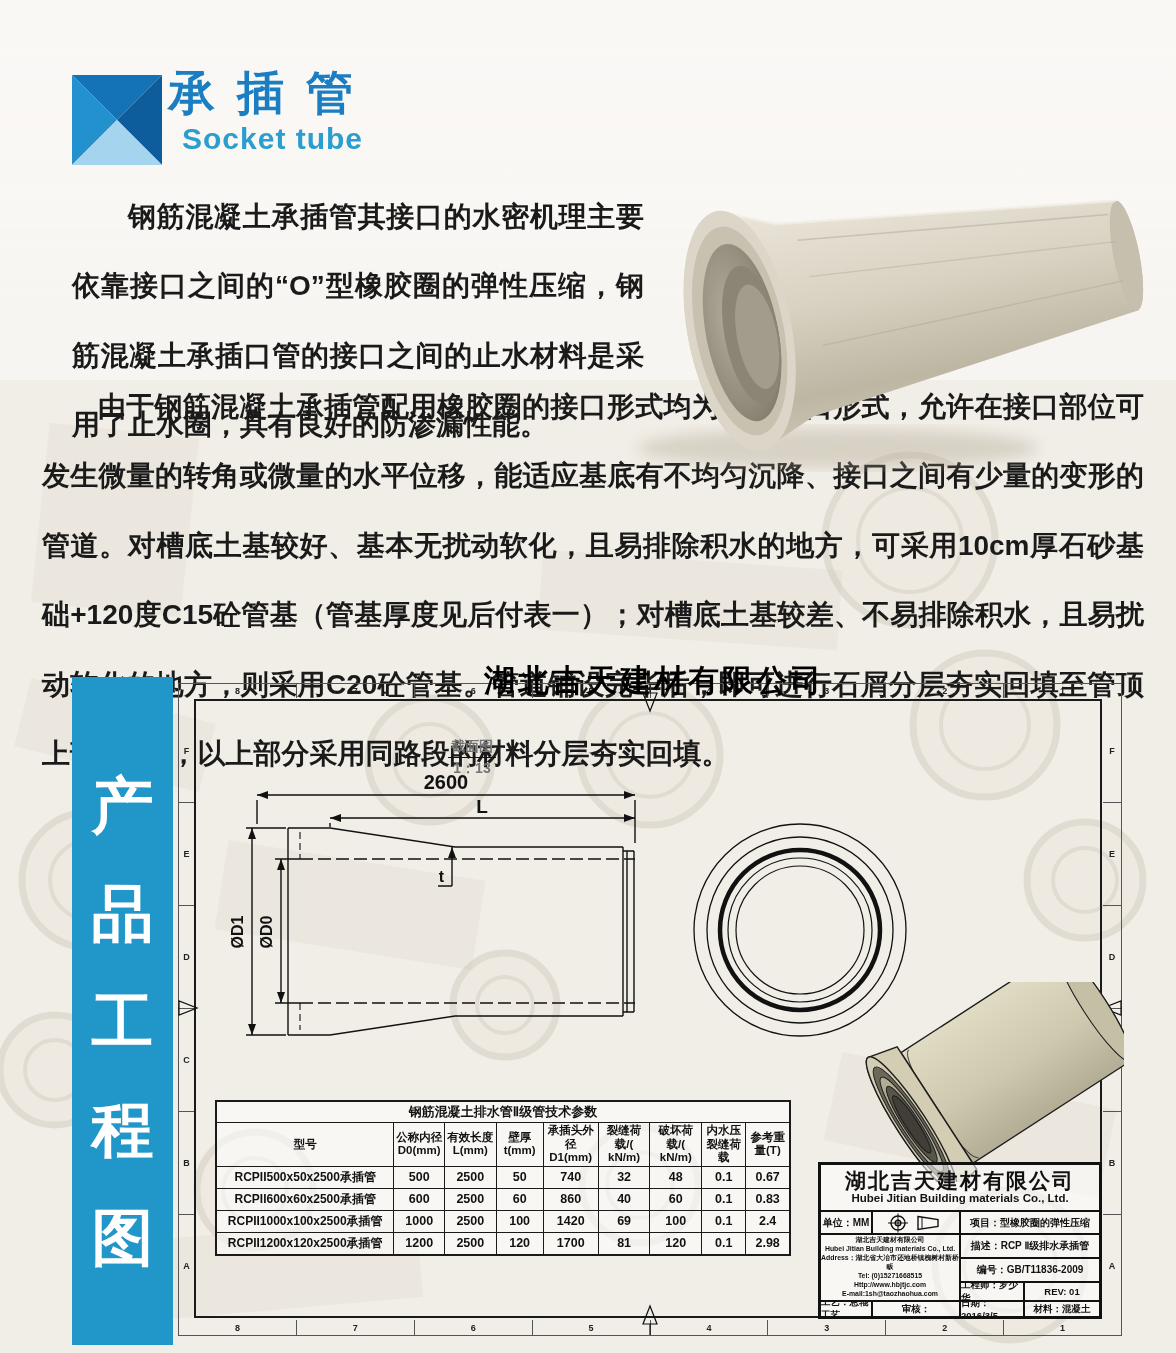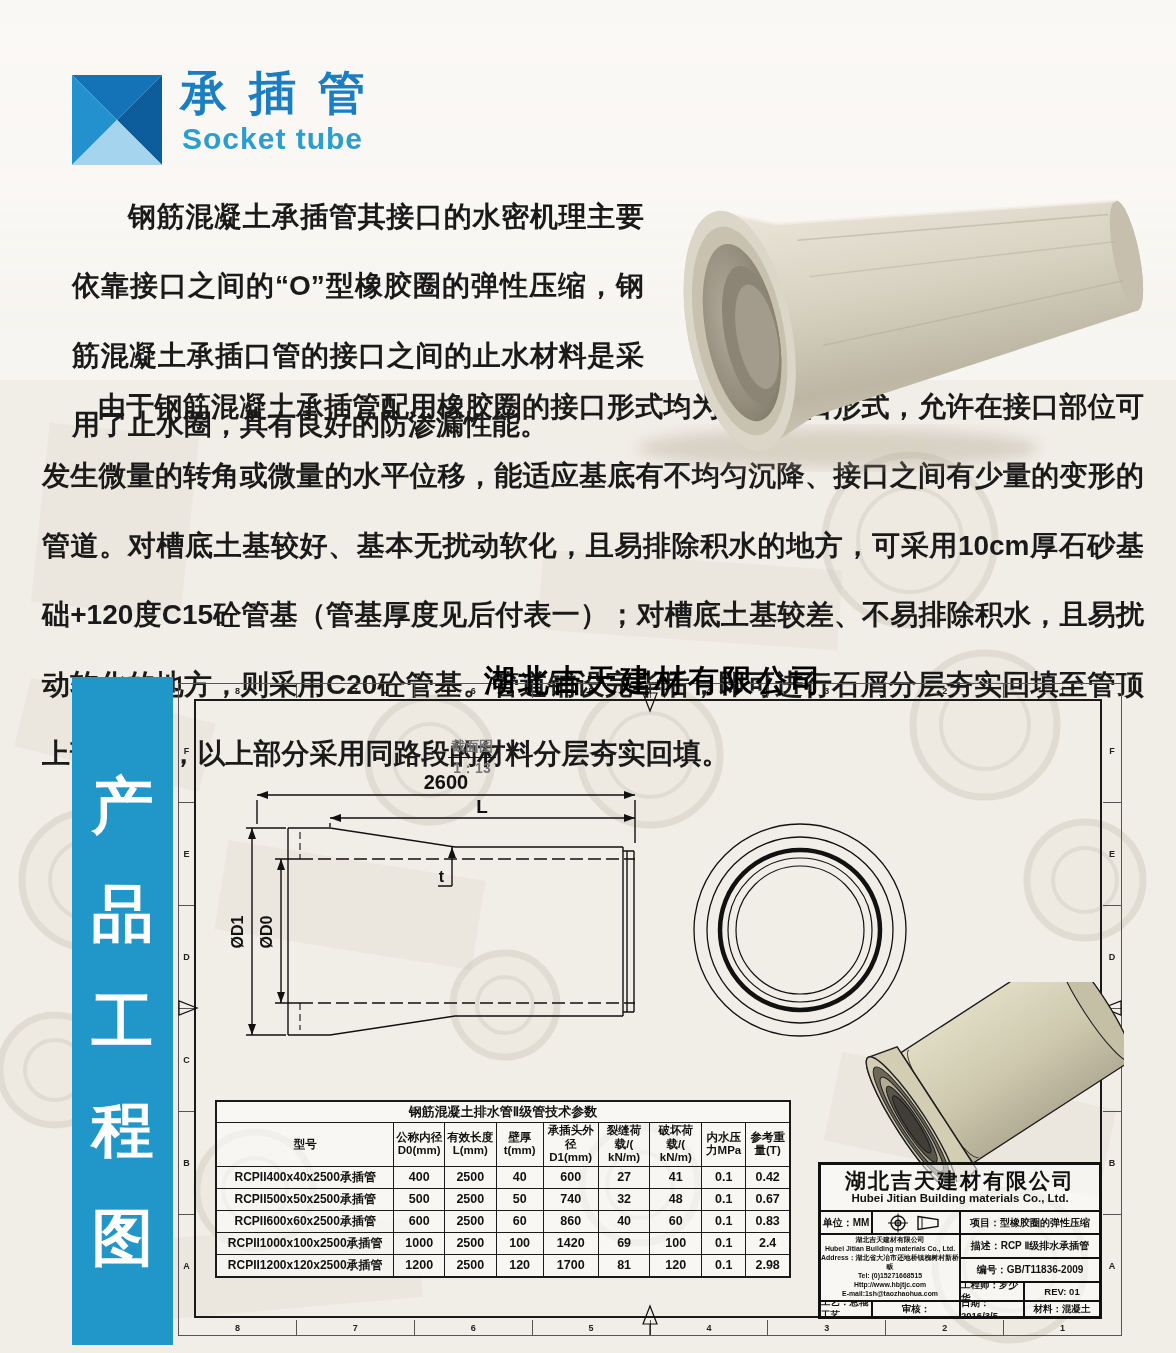--- a/index.html
+++ b/index.html
@@ -3,21 +3,21 @@
 <meta charset="utf-8">
 <style>
   html,body{margin:0;padding:0;}
   .page{position:relative;width:1176px;height:1353px;overflow:hidden;
     background:#f7f5f1;font-family:"Liberation Sans",sans-serif;color:#141414;}
   .abs{position:absolute;}
   svg text{font-family:"Liberation Sans",sans-serif;}
 
   
   .logo{left:72px;top:75px;width:90px;height:90px;}
-  .brand-cn{left:180px;top:62px;font-size:47px;font-weight:bold;letter-spacing:22px;}
+  .brand-cn{left:168px;top:62px;font-size:47px;font-weight:bold;letter-spacing:22px;}
   .brand-en{left:182px;top:122px;font-size:30px;font-weight:600;letter-spacing:1px;}
 
   
   .para{font-size:28px;font-weight:600;line-height:2.48;text-indent:2em;
     color:#1a1a1a;text-align:justify;margin:0;}
   .para1{left:72px;top:182px;width:572px;}
   .para2{left:42px;top:372px;width:1102px;}
 
   
   .pipe-photo{left:628px;top:148px;width:548px;height:332px;}
@@ -340,37 +340,26 @@
 L(mm)</th>
         <th class="colhead">壁厚
 t(mm)</th>
         <th class="colhead">承插头外
 径D1(mm)</th>
         <th class="colhead">裂缝荷载/(
 kN/m)</th>
         <th class="colhead">破坏荷载/(
 kN/m)</th>
         <th class="colhead">内水压
-力MPa</th>
+裂缝荷载</th>
         <th class="colhead">参考重
 量(T)</th>
       </tr>
     </thead>
     <tbody id="spec-tbody">
-        <tr>
-          <td class="model">RCPII400x40x2500承插管</td>
-          <td>400</td>
-          <td>2500</td>
-          <td>40</td>
-          <td>600</td>
-          <td>27</td>
-          <td>41</td>
-          <td>0.1</td>
-          <td>0.42</td>
-        </tr>
         <tr>
           <td class="model">RCPII500x50x2500承插管</td>
           <td>500</td>
           <td>2500</td>
           <td>50</td>
           <td>740</td>
           <td>32</td>
           <td>48</td>
           <td>0.1</td>
           <td>0.67</td>

